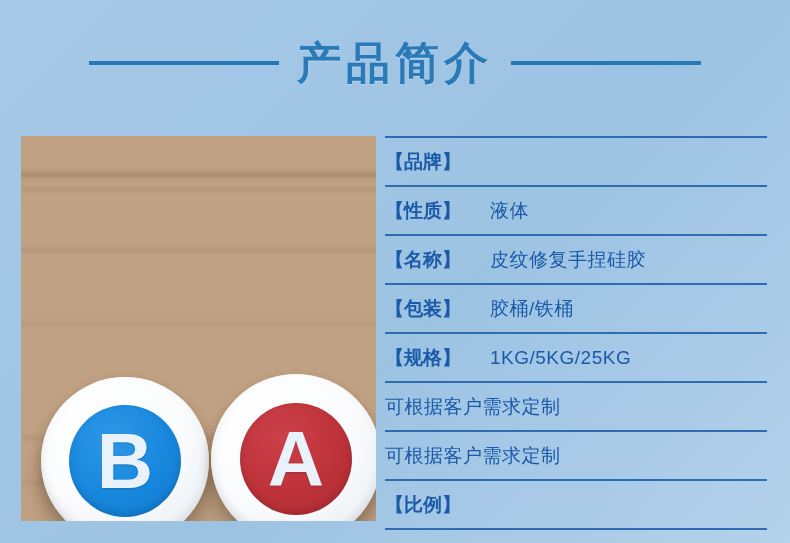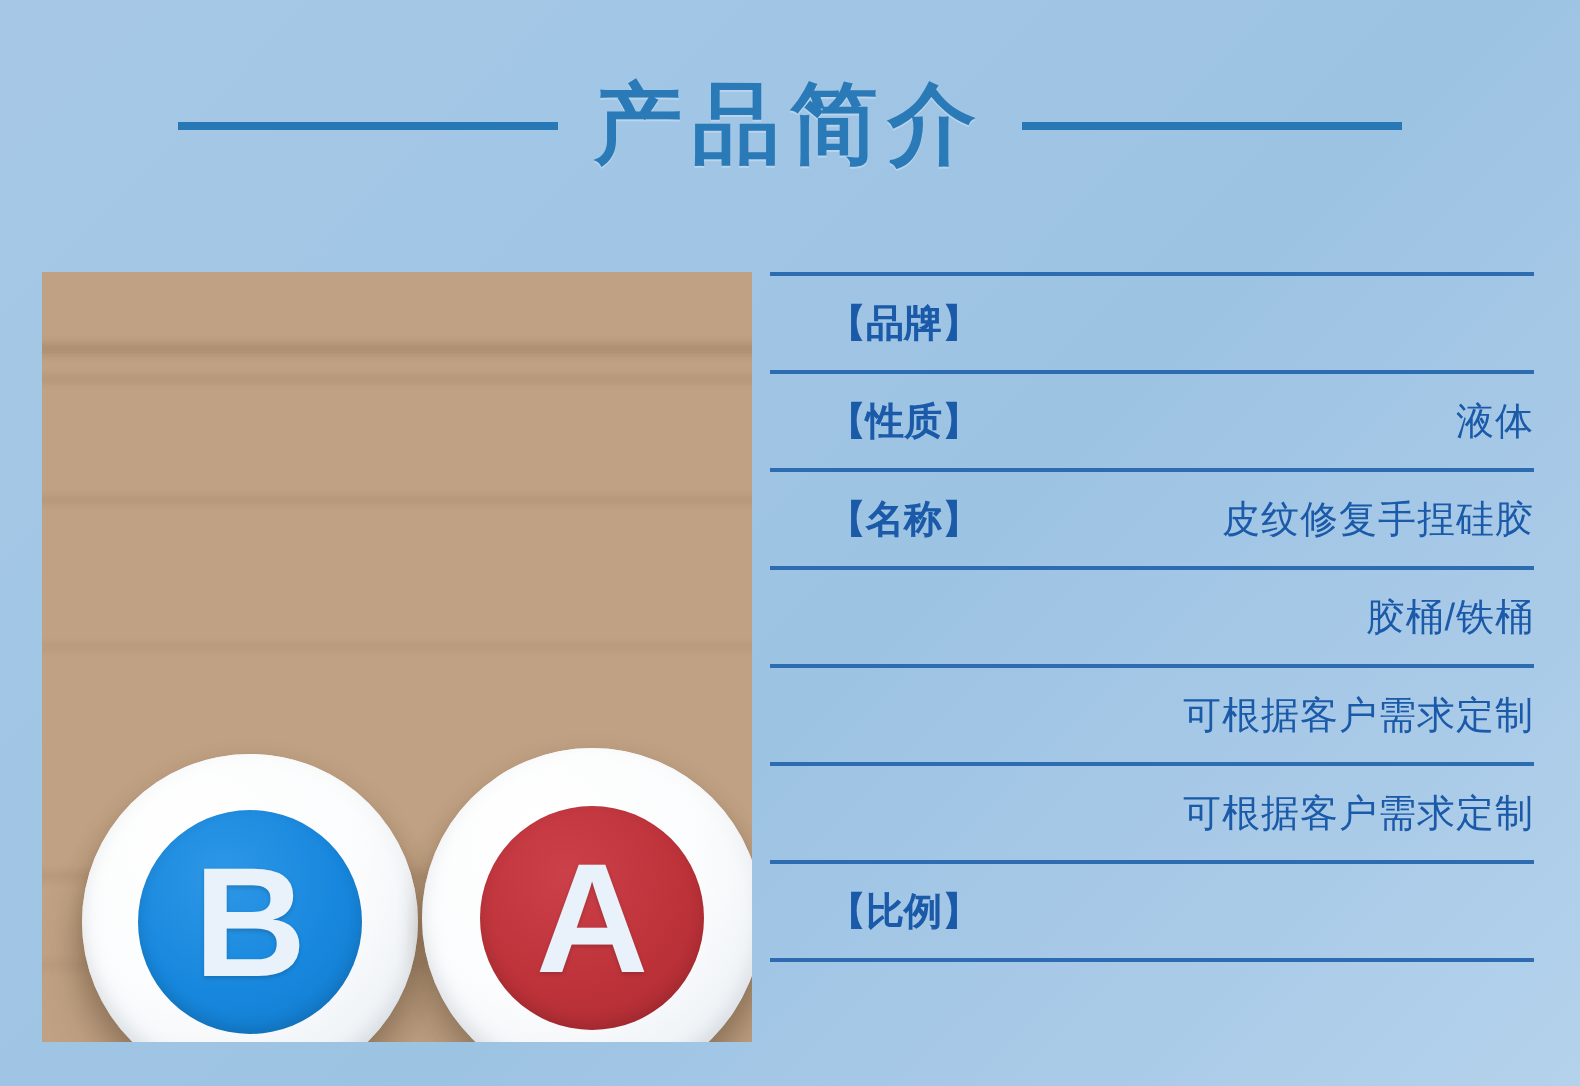--- a/index.html
+++ b/index.html
@@ -148,21 +148,20 @@
   #jar-a .jar-disc { width: 112px; height: 112px; background: radial-gradient(circle at 38% 30%, #cc4049 0%, #bd3239 58%, #ab2a31 100%); }
   #jar-b .jar-letter { font-size: 78px; }
   #jar-a .jar-letter { font-size: 78px; }
 
   
   #spec-table {
     position: absolute;
     left: 385px;
     top: 136px;
     width: 382px;
-    text-align: right;
   }
   .spec-row {
     position: relative;
     height: 47px;
     display: flex;
     align-items: center;
     border-top: 2px solid #2d6cb0;
   }
   .spec-row:last-child {
     border-bottom: 2px solid #2d6cb0;
@@ -233,23 +232,28 @@
       <div class="spec-label">【性质】</div>
       <div class="spec-value">液体</div>
     </div>
 
     <div class="spec-row">
       <div class="spec-label">【名称】</div>
       <div class="spec-value">皮纹修复手捏硅胶</div>
     </div>
 
     <div class="spec-row">
+      <div class="spec-label">【包装】</div>
       <div class="spec-value">胶桶/铁桶</div>
     </div>
 
+    <div class="spec-row">
+      <div class="spec-label">【规格】</div>
+      <div class="spec-value">1KG/5KG/25KG</div>
+    </div>
 
     <div class="spec-row">
       <div class="spec-value">可根据客户需求定制</div>
     </div>
 
     <div class="spec-row">
       <div class="spec-value">可根据客户需求定制</div>
     </div>
 
     <div class="spec-row">

